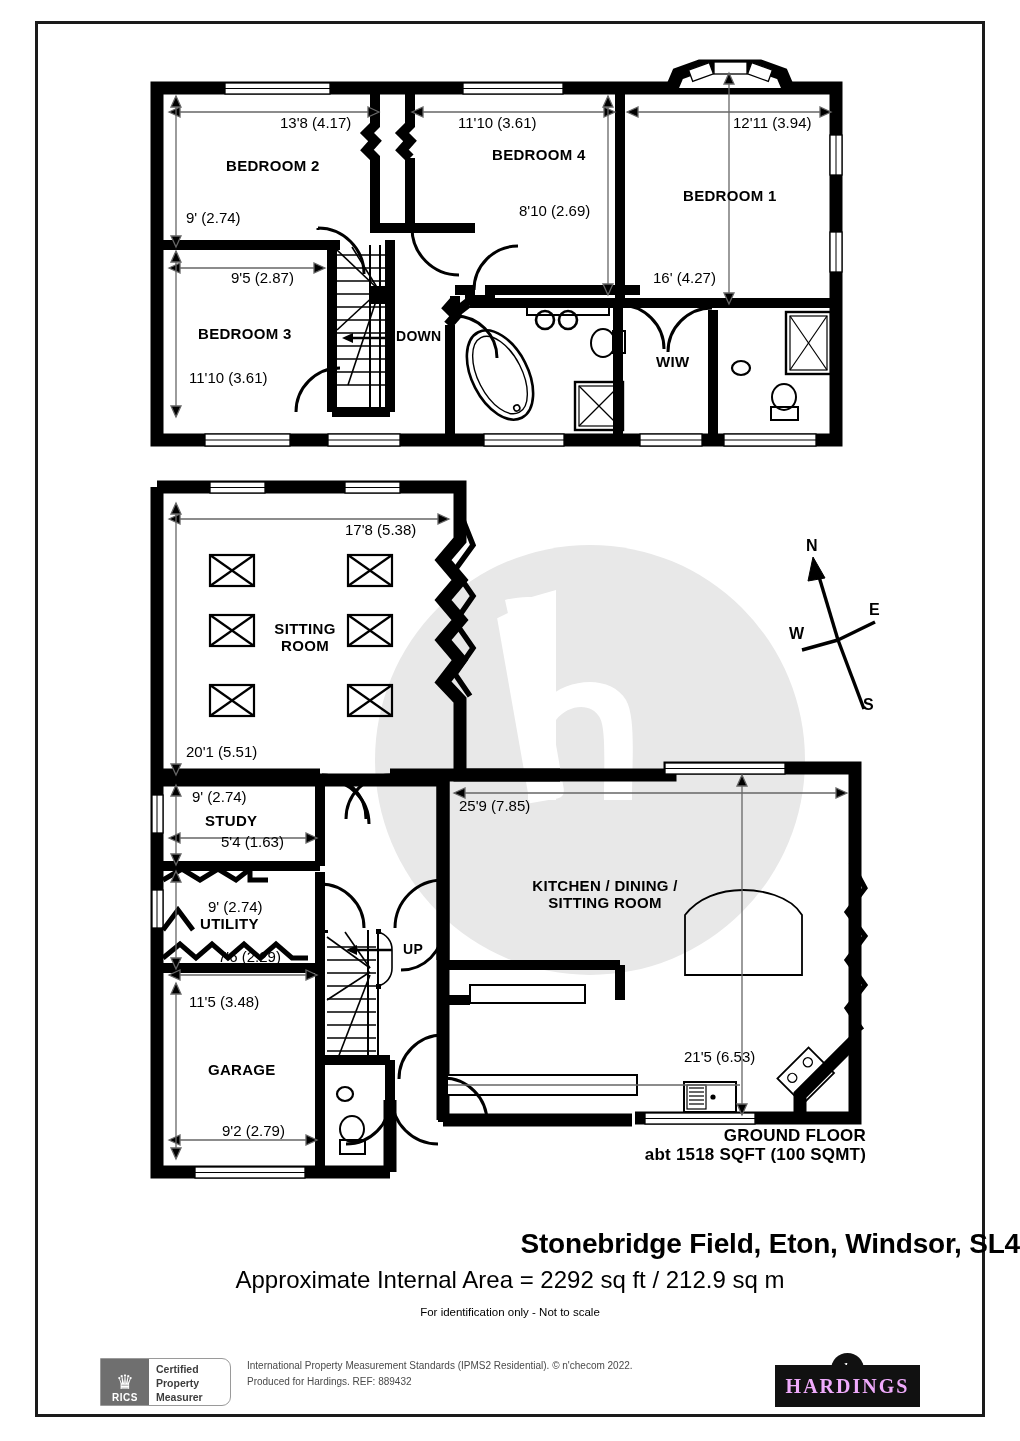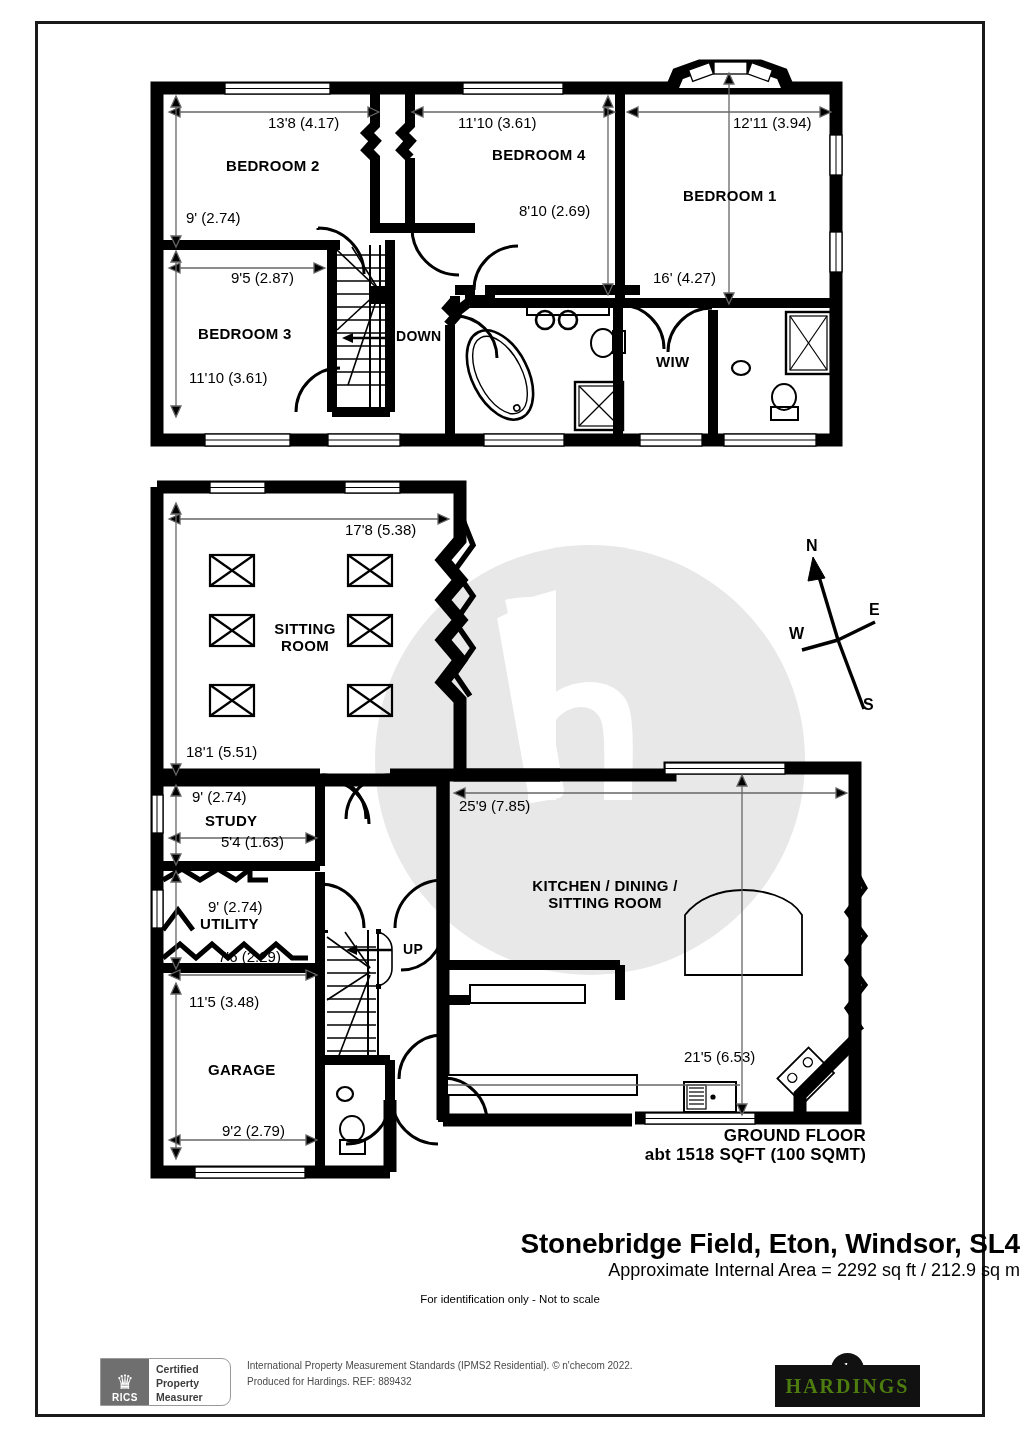--- a/index.html
+++ b/index.html
@@ -44,21 +44,21 @@
   .dim { font-size: 15px; font-weight: normal; }
   .dir { font-weight: bold; font-size: 14px; letter-spacing: .3px; }
   .floor-title {
     font-weight: bold; font-size: 17px; text-align: right; letter-spacing: .2px;
   }
   .compass-letter { font-weight: bold; font-size: 16px; font-family:"Liberation Sans",sans-serif;}
 
   
   #addr-block { position:absolute; left:0; top:1228px; width:1020px; text-align:center; }
   #addr-title { font-size:28px; font-weight:bold; letter-spacing:-0.2px; color:#000;text-align:right;}
-  .area-line { font-size:18px; color:#000; text-align:right;}
+  .area-line { font-size:24px; color:#000; margin-top:6px;}
   #ident-line { font-size:11.5px; color:#000; margin-top:12px;}
 
   #footer { position:absolute; left:0; top:1352px; width:1020px; height:62px;}
   #rics-badge {
     position:absolute; left:100px; top:6px;
     width:131px; height:48px;
     border:1px solid #9a9a9a;
     border-radius: 0 9px 9px 0;
     background:#fff;
     display:flex; align-items:stretch;
@@ -77,21 +77,21 @@
   }
   #legal {
     position:absolute; left:247px; top:6px; width:520px;
     font-size:10px; color:#4a4a4a; line-height:1.55;
   }
   #hardings {
     position:absolute; left:775px; top:1px; width:145px; height:55px;
   }
   #hardings-box{
     position:absolute; left:0; top:12px; width:145px; height:42px;
-    background:#111; color:#4d7c0f;
+    background:#111; color:#f0abfc;
     display:flex; align-items:center; justify-content:center;
   }
   #hardings-box span{ font-size:20px; font-weight:bold; letter-spacing:2.0px; font-family:"Liberation Serif",serif;}
   #hardings-circle{
     position:absolute; left:56px; top:0px; width:33px; height:33px;
     border-radius:50%; background:#111; color:#fff;
     display:flex; align-items:center; justify-content:center;
   }
   #hardings-circle span{ font-size:19px; font-family:"Liberation Serif",serif; font-style:italic;}
 </style>
@@ -513,21 +513,21 @@
       <g stroke="#000" fill="#000">
         <line x1="838" y1="640" x2="817" y2="570" stroke-width="3.4"></line>
         <path d="M813 557 L825 578 L808 581 Z" fill="#000"></path>
         <line x1="838" y1="640" x2="864" y2="709" stroke-width="3.4"></line>
         <line x1="838" y1="640" x2="802" y2="650" stroke-width="3.4"></line>
         <line x1="838" y1="640" x2="875" y2="622" stroke-width="3.4"></line>
       </g>
     </svg>
 
     <div class="lbl room-name" style="left:226px; top:158px;">BEDROOM 2</div>
-    <div class="lbl dim" style="left:268px; top:115px;">13'8 (4.17)</div>
+    <div class="lbl dim" style="left:280px; top:115px;">13'8 (4.17)</div>
     <div class="lbl dim" style="left:186px; top:210px;">9' (2.74)</div>
 
     <div class="lbl room-name" style="left:492px; top:147px;">BEDROOM 4</div>
     <div class="lbl dim" style="left:458px; top:115px;">11'10 (3.61)</div>
     <div class="lbl dim" style="left:519px; top:203px;">8'10 (2.69)</div>
 
     <div class="lbl room-name" style="left:683px; top:188px;">BEDROOM 1</div>
     <div class="lbl dim" style="left:733px; top:115px;">12'11 (3.94)</div>
     <div class="lbl dim" style="left:653px; top:270px;">16' (4.27)</div>
 
@@ -538,21 +538,21 @@
     <div class="lbl room-name" style="left:656px; top:354px;">WIW</div>
 
     <div class="lbl dir" style="left:396px; top:329px;">DOWN</div>
 
 
     <div class="lbl room-name two" style="left:265px; top:621px; width:80px; text-align:center;">
       <div>SITTING</div>
       <div>ROOM</div>
     </div>
     <div class="lbl dim" style="left:345px; top:522px;">17'8 (5.38)</div>
-    <div class="lbl dim" style="left:186px; top:744px;">18'1 (5.51)</div>
+    <div class="lbl dim" style="left:186px; top:744px;">20'1 (5.51)</div>
 
     <div class="lbl room-name two" style="left:505px; top:878px; width:200px; text-align:center;">
       <div>KITCHEN / DINING /</div>
       <div>SITTING ROOM</div>
     </div>
     <div class="lbl dim" style="left:459px; top:798px;">25'9 (7.85)</div>
     <div class="lbl dim" style="left:684px; top:1049px;">21'5 (6.53)</div>
 
     <div class="lbl room-name" style="left:205px; top:813px;">STUDY</div>
     <div class="lbl dim" style="left:192px; top:789px;">9' (2.74)</div>

